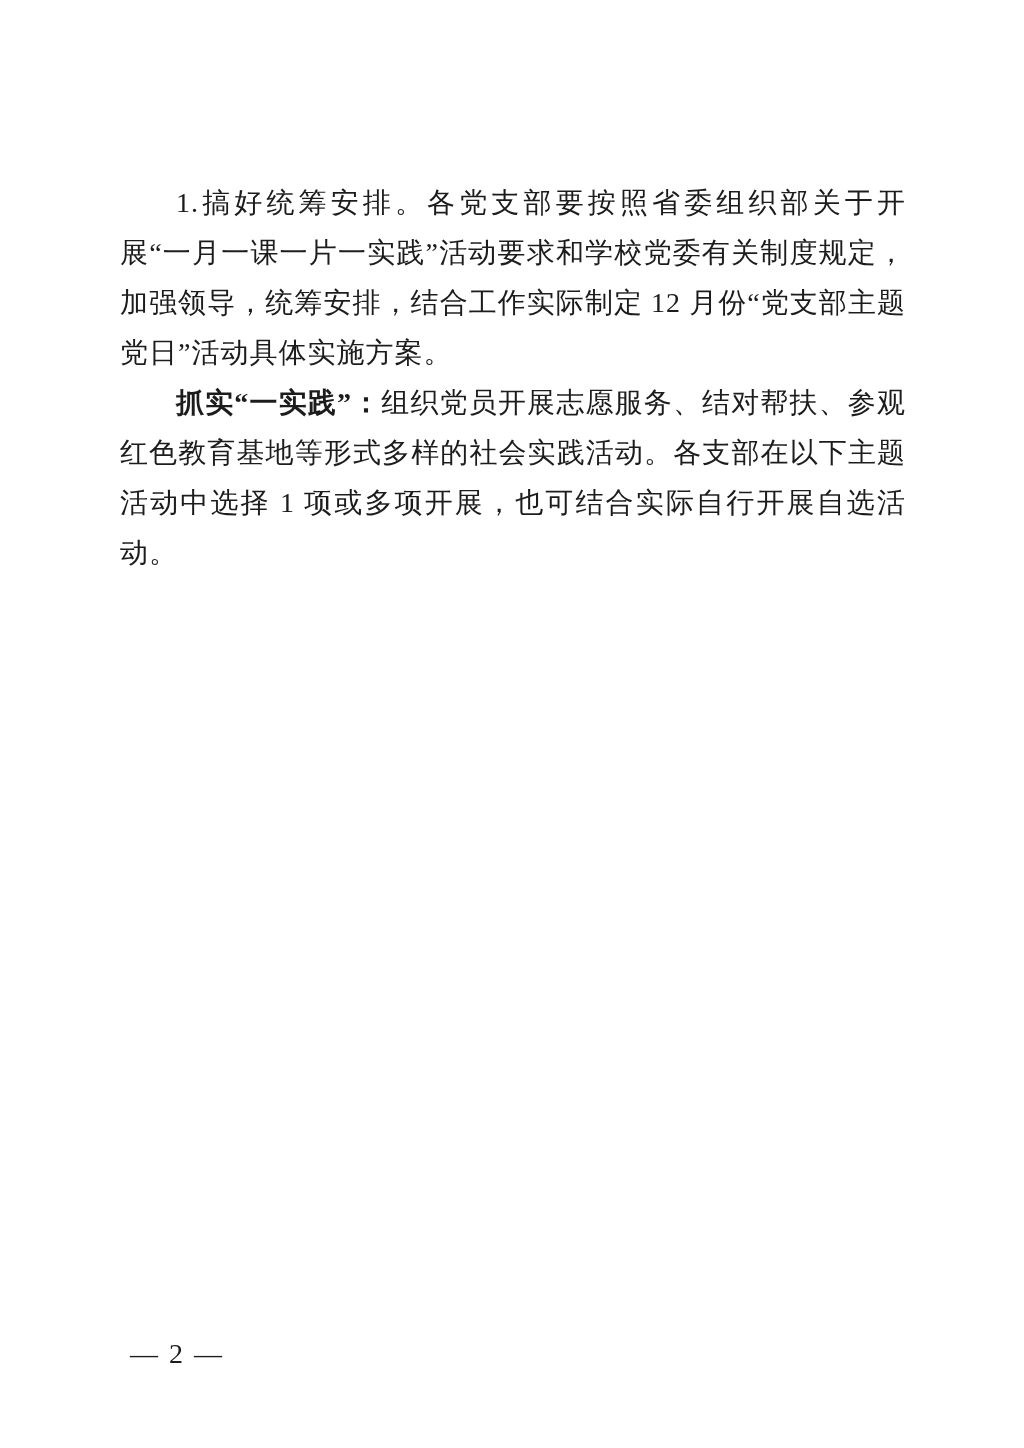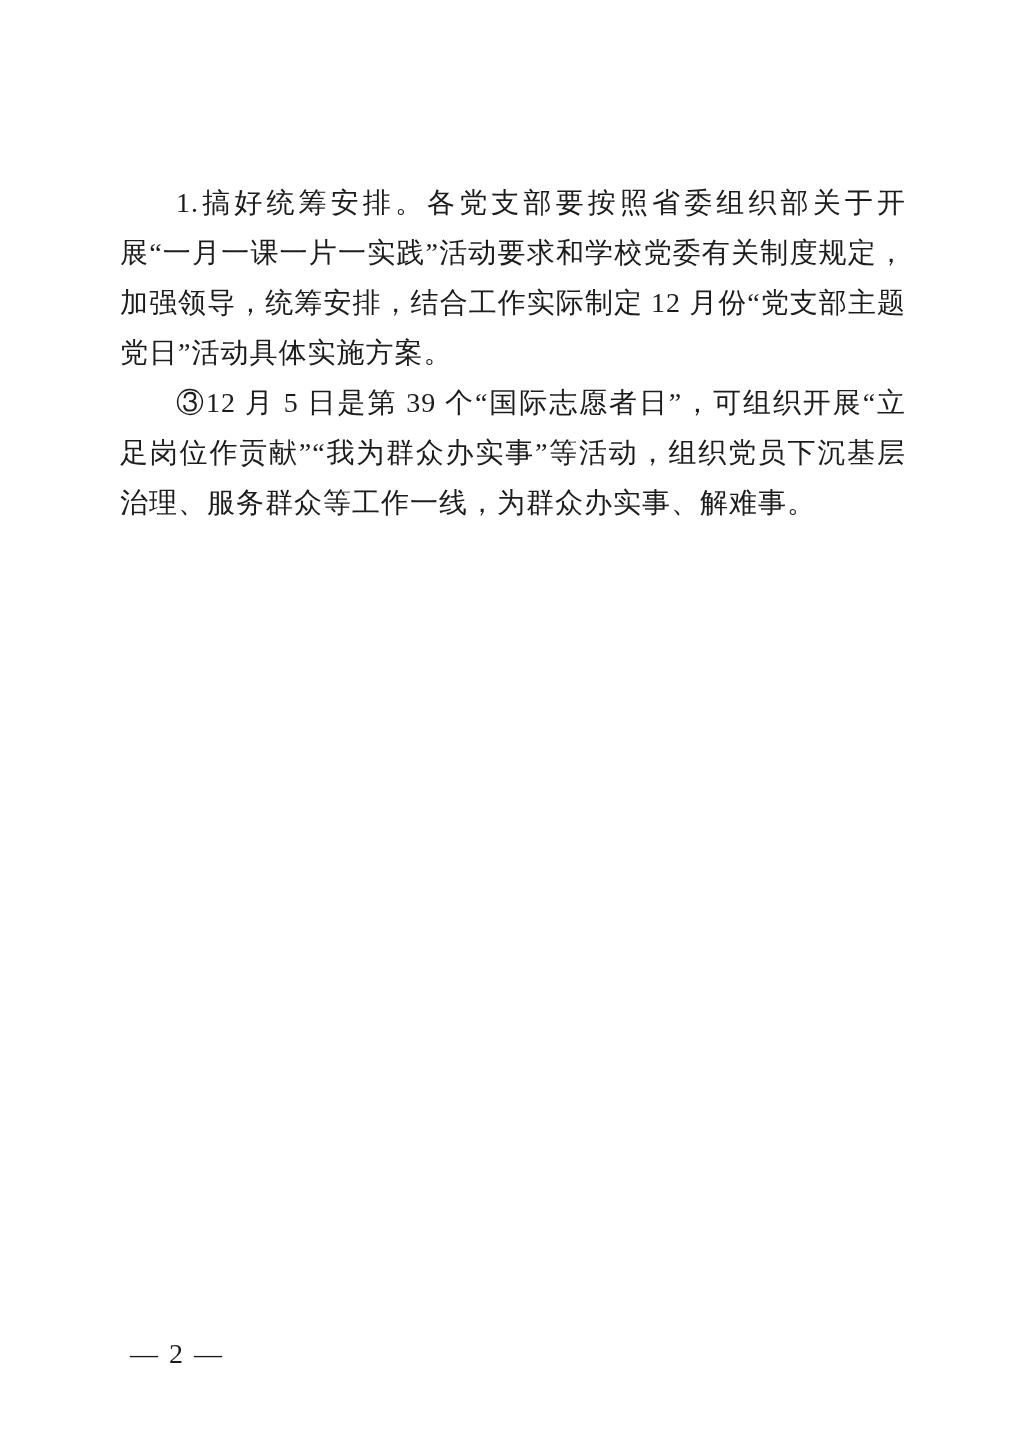--- a/index.html
+++ b/index.html
@@ -49,23 +49,23 @@
 
 <div class="page">
   <div class="content">
 
     <p class="para">
       <span class="seg">1.搞好统筹安排。各党支部要按照省委组织部关于开展“一月一课一片一实践”活动要求和学校党委有关制度规定，加强领导，统筹安排，结合工作实际制定 12 月份“党支部主题党日”活动具体实施方案。</span>
     </p>
 
 
 
+    <p class="para">
+      <span class="seg bold">抓实“一实践”：</span><span class="seg">组织党员开展志愿服务、结对帮扶、参观红色教育基地等形式多样的社会实践活动。各支部在以下主题活动中选择 1 项或多项开展，也可结合实际自行开展自选活动。</span>
+    </p>
 
 
 
-    <p class="para">
-      <span class="seg">③12 月 5 日是第 39 个“国际志愿者日”，可组织开展“立足岗位作贡献”“我为群众办实事”等活动，组织党员下沉基层治理、服务群众等工作一线，为群众办实事、解难事。</span>
-    </p>
 
   </div>
 
   <div class="page-number">— 2 —</div>
 </div>
 
 </body></html>

